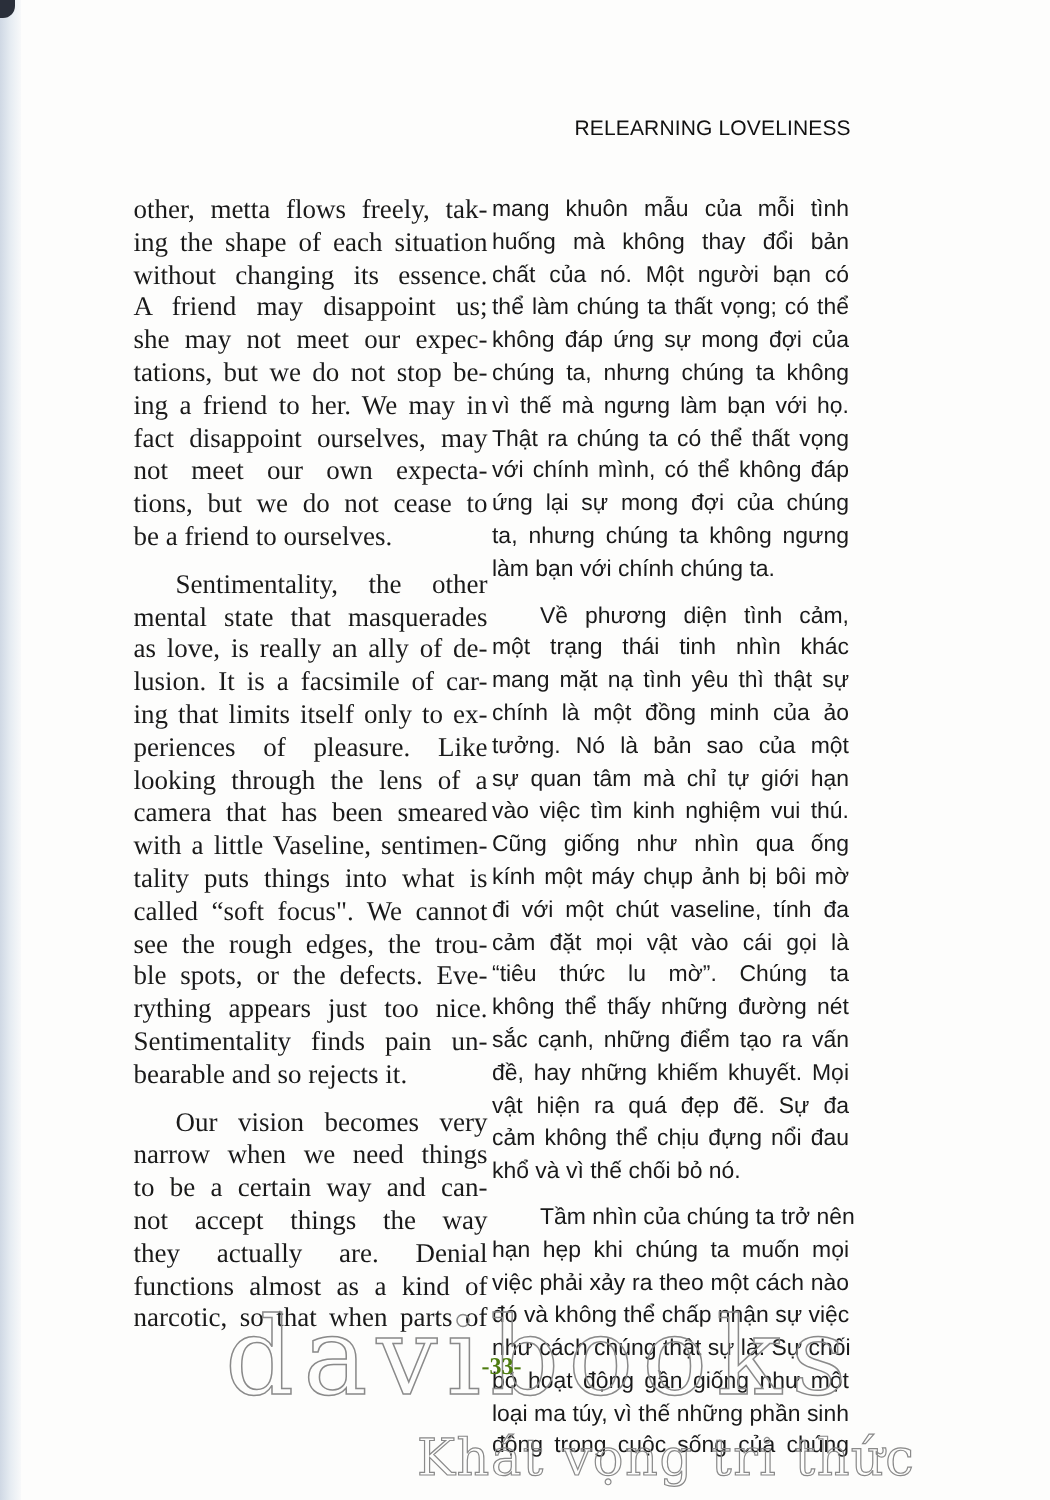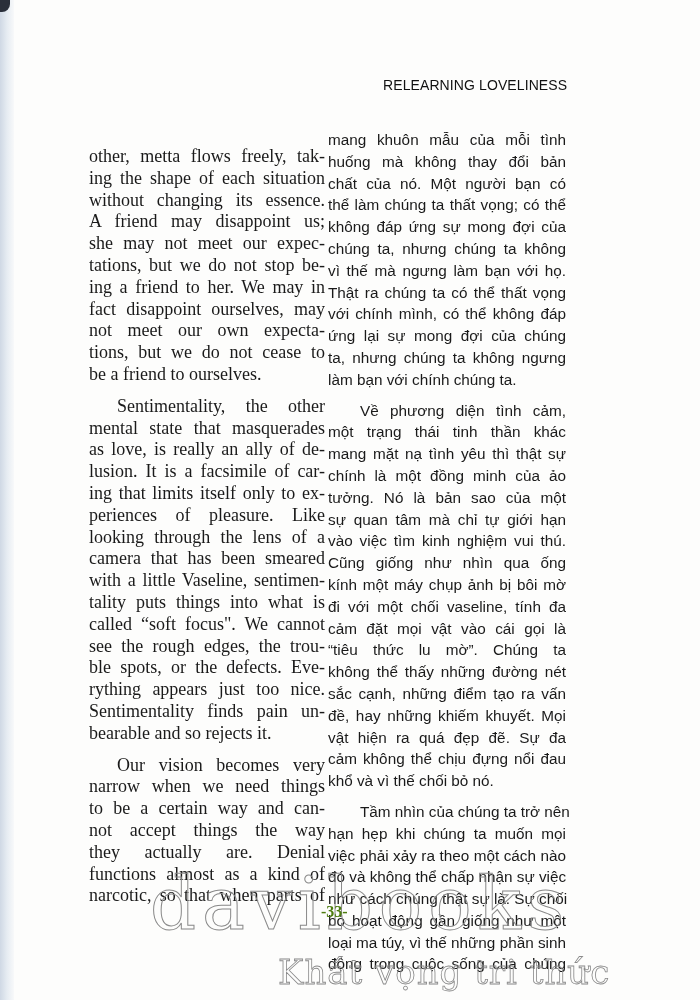--- a/index.html
+++ b/index.html
@@ -18,21 +18,21 @@
   .running-head {
     position: absolute; left: 383px; top: 77px;
     font-family: Liberation Sans, sans-serif; font-size: 14px; color: #111;
     letter-spacing: 0.1px;
   }
   .col {
     position: absolute; top: 129px;
   }
   .col-left {
     left: 89px; width: 236px;
-    font-family: "Liberation Serif", serif; font-size: 18px; line-height: 21.8px; color: #1a1a1a; margin-top: 17px;
+    font-family: "Liberation Serif", serif; font-size: 18px; line-height: 21.8px; color: #1a1a1a;
   }
   .col-right {
     left: 328px; width: 238px;
     font-family: "Liberation Sans", sans-serif; font-size: 15.3px; line-height: 21.8px; color: #1a1a1a;
   }
   .line { display: block; white-space: nowrap; text-align: justify; text-align-last: justify; }
   .line.last { text-align-last: left; }
   .line.indent { padding-left: 28px; }
   .col-right .line.indent { padding-left: 32px; }
   .para-gap { height: 10px; }
@@ -118,29 +118,29 @@
       <span class="line">vì thế mà ngưng làm bạn với họ.</span>
       <span class="line">Thật ra chúng ta có thể thất vọng</span>
       <span class="line">với chính mình, có thể không đáp</span>
       <span class="line">ứng lại sự mong đợi của chúng</span>
       <span class="line">ta, nhưng chúng ta không ngưng</span>
       <span class="line last">làm bạn với chính chúng ta.</span>
     </div>
     <div class="para-gap"></div>
     <div>
       <span class="line indent">Về phương diện tình cảm,</span>
-      <span class="line">một trạng thái tinh  thần khác</span>
+      <span class="line">một trạng thái tinh  nhìn khác</span>
       <span class="line">mang mặt nạ tình yêu thì thật sự</span>
       <span class="line">chính là một đồng minh của ảo</span>
       <span class="line">tưởng.  Nó là bản sao của một</span>
       <span class="line">sự quan tâm mà chỉ tự giới hạn</span>
       <span class="line">vào việc tìm kinh nghiệm vui thú.</span>
       <span class="line">Cũng giống như nhìn qua ống</span>
       <span class="line">kính một máy chụp ảnh bị bôi mờ</span>
-      <span class="line">đi với một chối vaseline, tính đa</span>
+      <span class="line">đi với một chút vaseline, tính đa</span>
       <span class="line">cảm đặt mọi vật vào cái gọi là</span>
       <span class="line">“tiêu thức lu mờ”. Chúng ta</span>
       <span class="line">không thể thấy những đường nét</span>
       <span class="line">sắc cạnh, những điểm tạo ra vấn</span>
       <span class="line">đề, hay những khiếm khuyết.  Mọi</span>
       <span class="line">vật hiện ra quá đẹp đẽ.  Sự đa</span>
       <span class="line">cảm không thể chịu đựng nổi đau</span>
       <span class="line last">khổ và vì thế chối bỏ nó.</span>
     </div>
     <div class="para-gap"></div>

